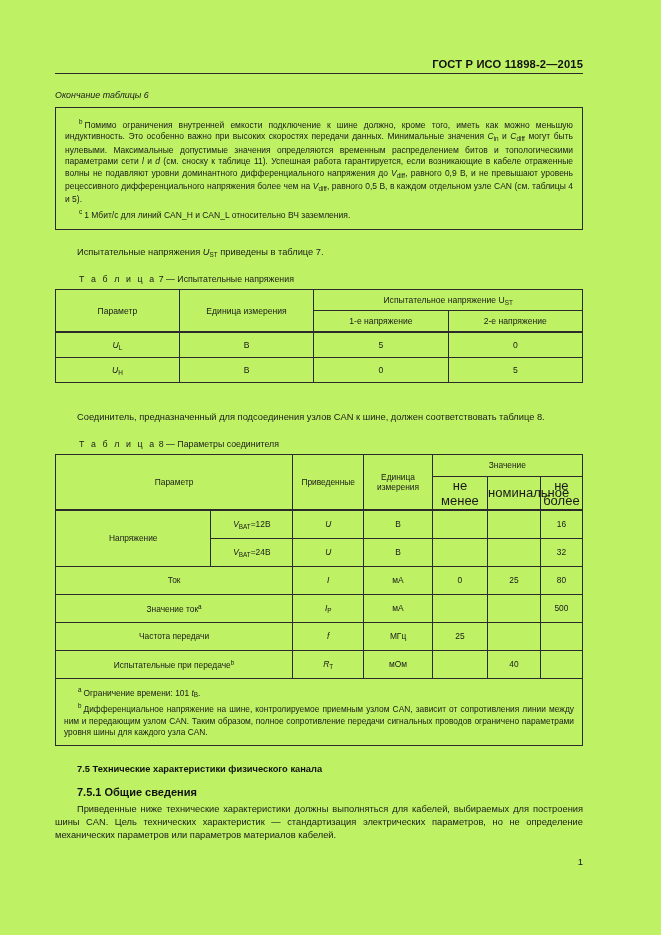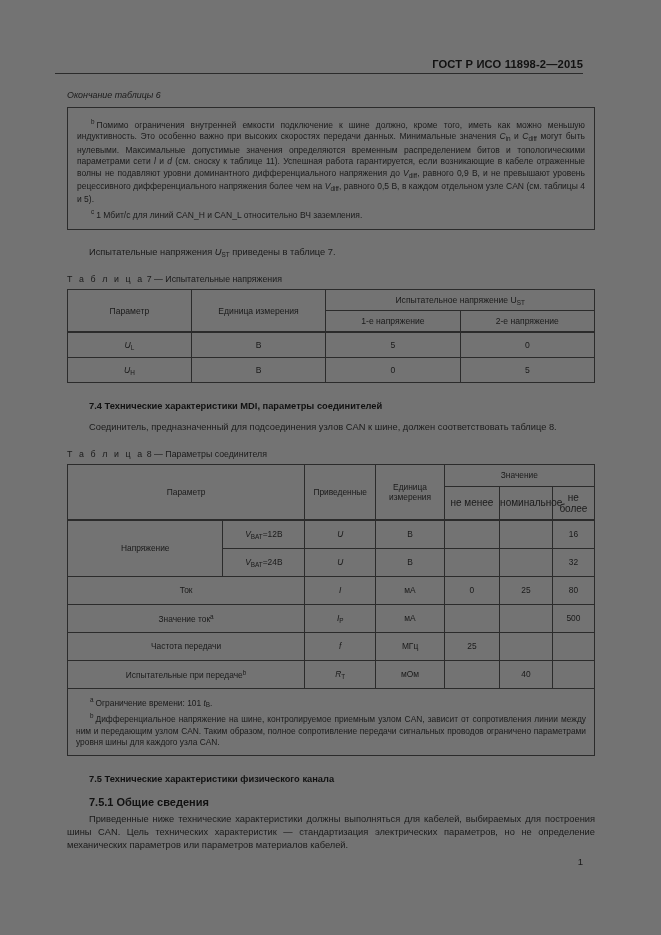--- a/index.html
+++ b/index.html
@@ -8,21 +8,21 @@
     background: #ffffff;
   }
   body {
     font-family: "Liberation Sans", sans-serif;
     color: #1a1a1a;
   }
   #page {
     position: relative;
     width: 661px;
     height: 935px;
-    background: #737373;
+    background: #bef264;
     overflow: hidden;
     box-sizing: border-box;
   }
   
   .head-wrap {
     position: absolute;
     left: 55px;
     right: 78px;
     top: 58px;
     text-align: right;
@@ -35,21 +35,21 @@
     white-space: nowrap;
   }
   .head-rule {
     margin-top: 3px;
     border-bottom: 1.1px solid #2b2b2b;
     width: 100%;
   }
   
   .content {
     position: absolute;
-    left: 67px;
+    left: 55px;
     top: 90px;
     width: 528px;
   }
   .caption-ital {
     font-size: 8.9px;
     font-style: italic;
     color: #1a1a1a;
     margin: 0 0 7px 0;
   }
   
@@ -106,20 +106,21 @@
     padding-left: 22px;
     color: #111;
   }
   .tbl-caption {
     font-size: 8.8px;
     margin: 0 0 5px 0;
     color: #1a1a1a;
   }
   .tbl-caption .sp {
     letter-spacing: 2.1px;
+    margin-left: 24px;
   }
 
   
   table.doc {
     border-collapse: collapse;
     width: 100%;
     table-layout: fixed;
     font-size: 8.6px;
     color: #1a1a1a;
   }
@@ -133,21 +134,21 @@
   table.doc th { font-weight: normal; }
   .thickbottom { border-bottom-width: 2.1px !important; }
   .cell-pad { padding: 5px 4px; }
   .l { text-align: left; padding-left: 7px; }
   .t7 td.row { height: 24px; }
 
   
   .t8 td, .t8 th { font-size: 8.4px; }
   .t8 .hdr-main { height: 54px; }
   .t8 .r { height: 27px; }
-  .t8 .small { font-size: 10px; }
+  .t8 .small { font-size: 13px; }
   .t8 .noteline td {
     border-left: 0.9px solid #2b2b2b;
     border-right: 0.9px solid #2b2b2b;
     border-top: 0.9px solid #2b2b2b;
     border-bottom: 0.9px solid #2b2b2b;
     text-align: left;
     padding: 5px 8px 6px 8px;
   }
   .t8note {
     font-size: 8.4px;
@@ -235,21 +236,20 @@
           </td>
           <td class="row cell-pad">В</td>
           <td class="row cell-pad">0</td>
           <td class="row cell-pad">5</td>
         </tr>
       </tbody>
     </table>
 
     <div class="spacer-18"></div>
 
-    <h3 class="sect">7.4  Технические характеристики MDI, параметры соединителей</h3>
     <div class="spacer-10"></div>
     <p class="para indent">Соединитель, предназначенный для подсоединения узлов CAN к шине, должен соответствовать таблице 8.</p>
 
     <div class="spacer-14"></div>
 
     <p class="tbl-caption">
       <span class="sp">Т а б л и ц а</span>
       <span>8</span>
       <span>—</span>
       <span>Параметры соединителя</span>

